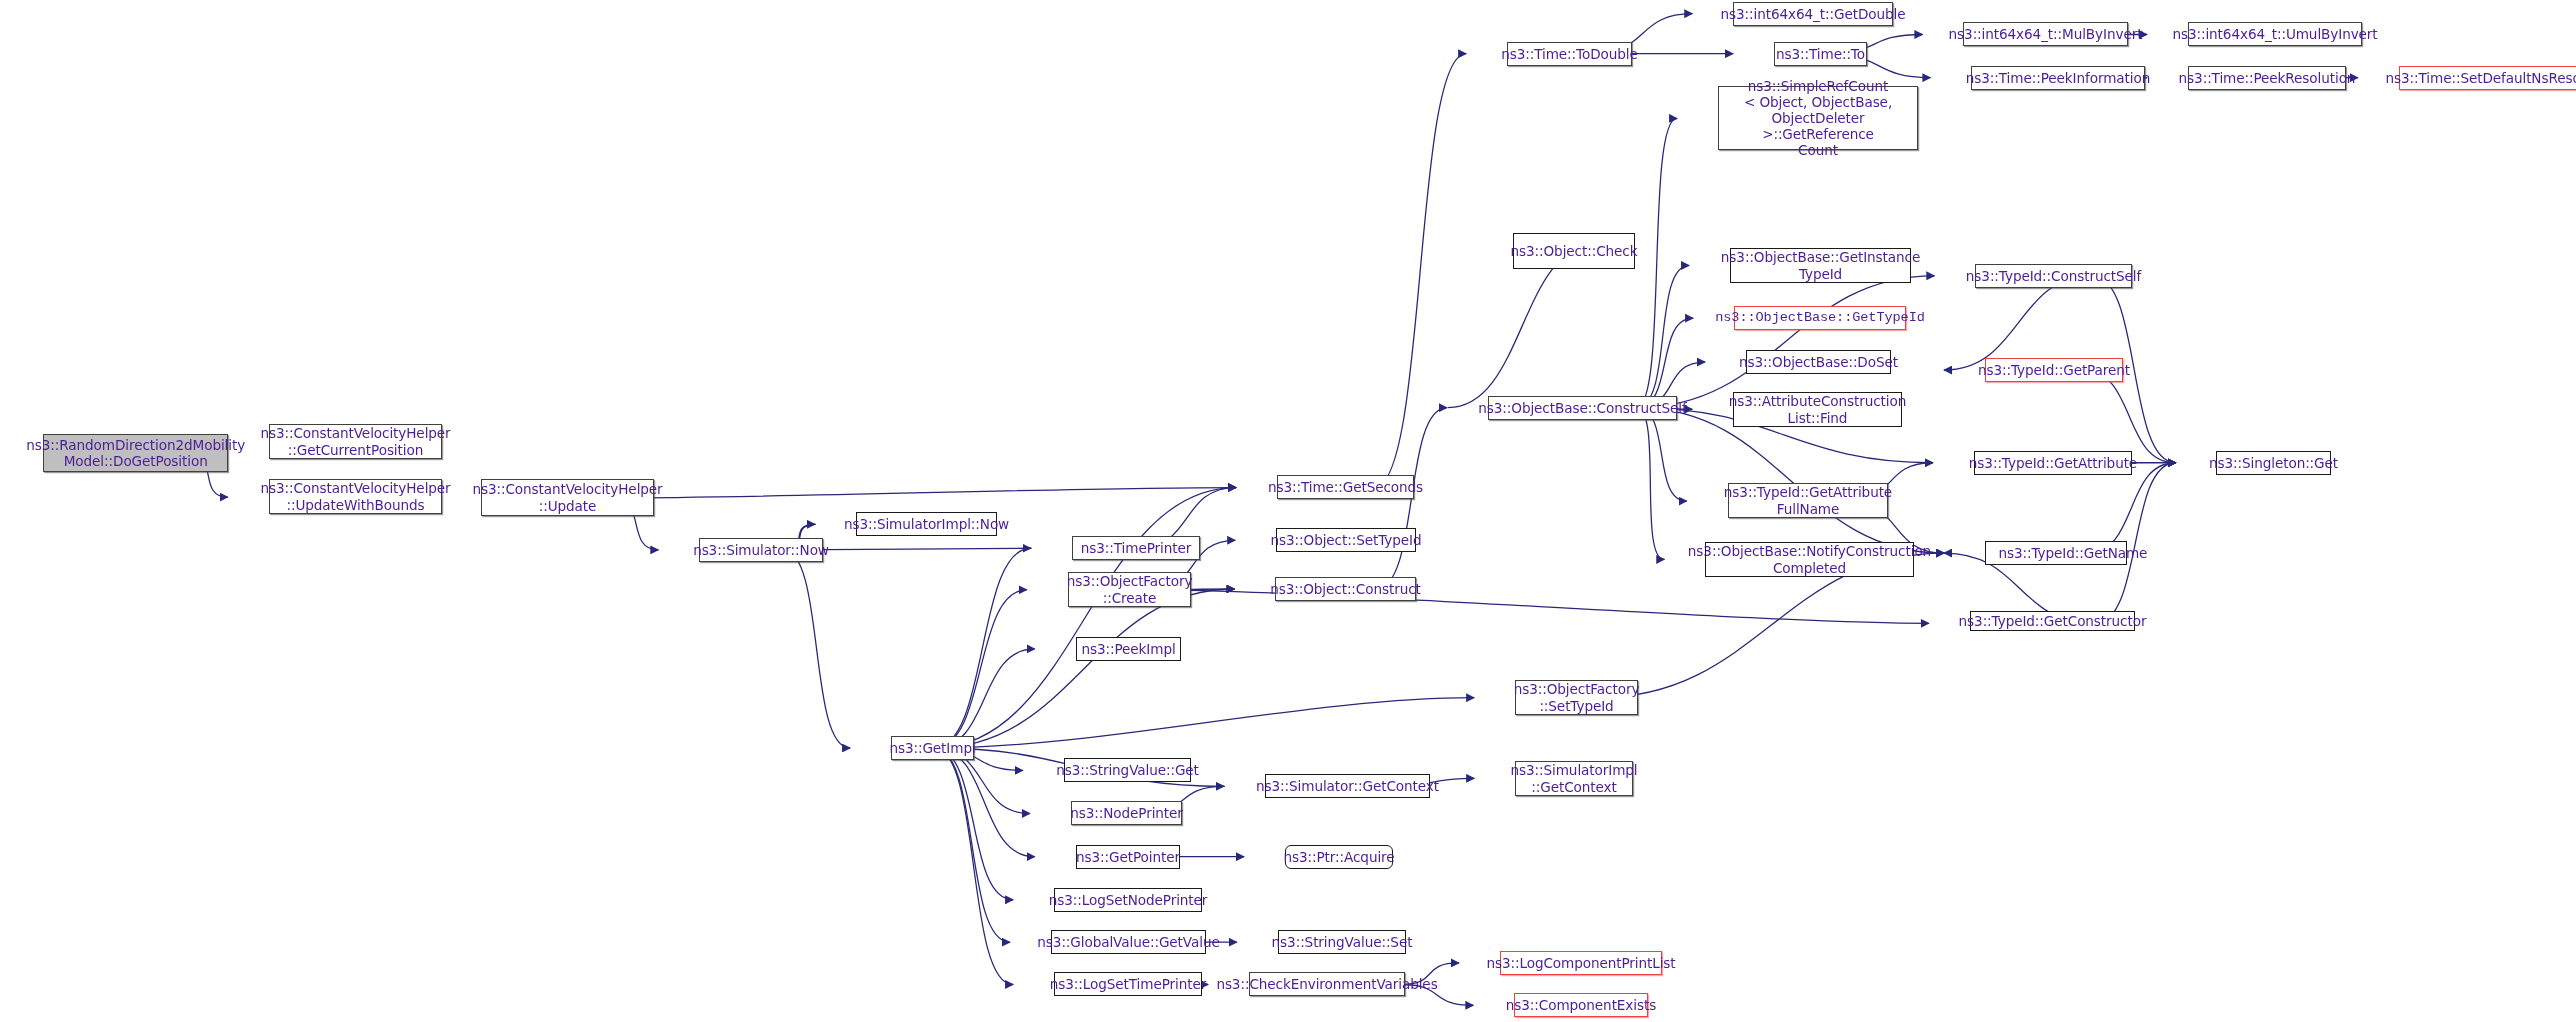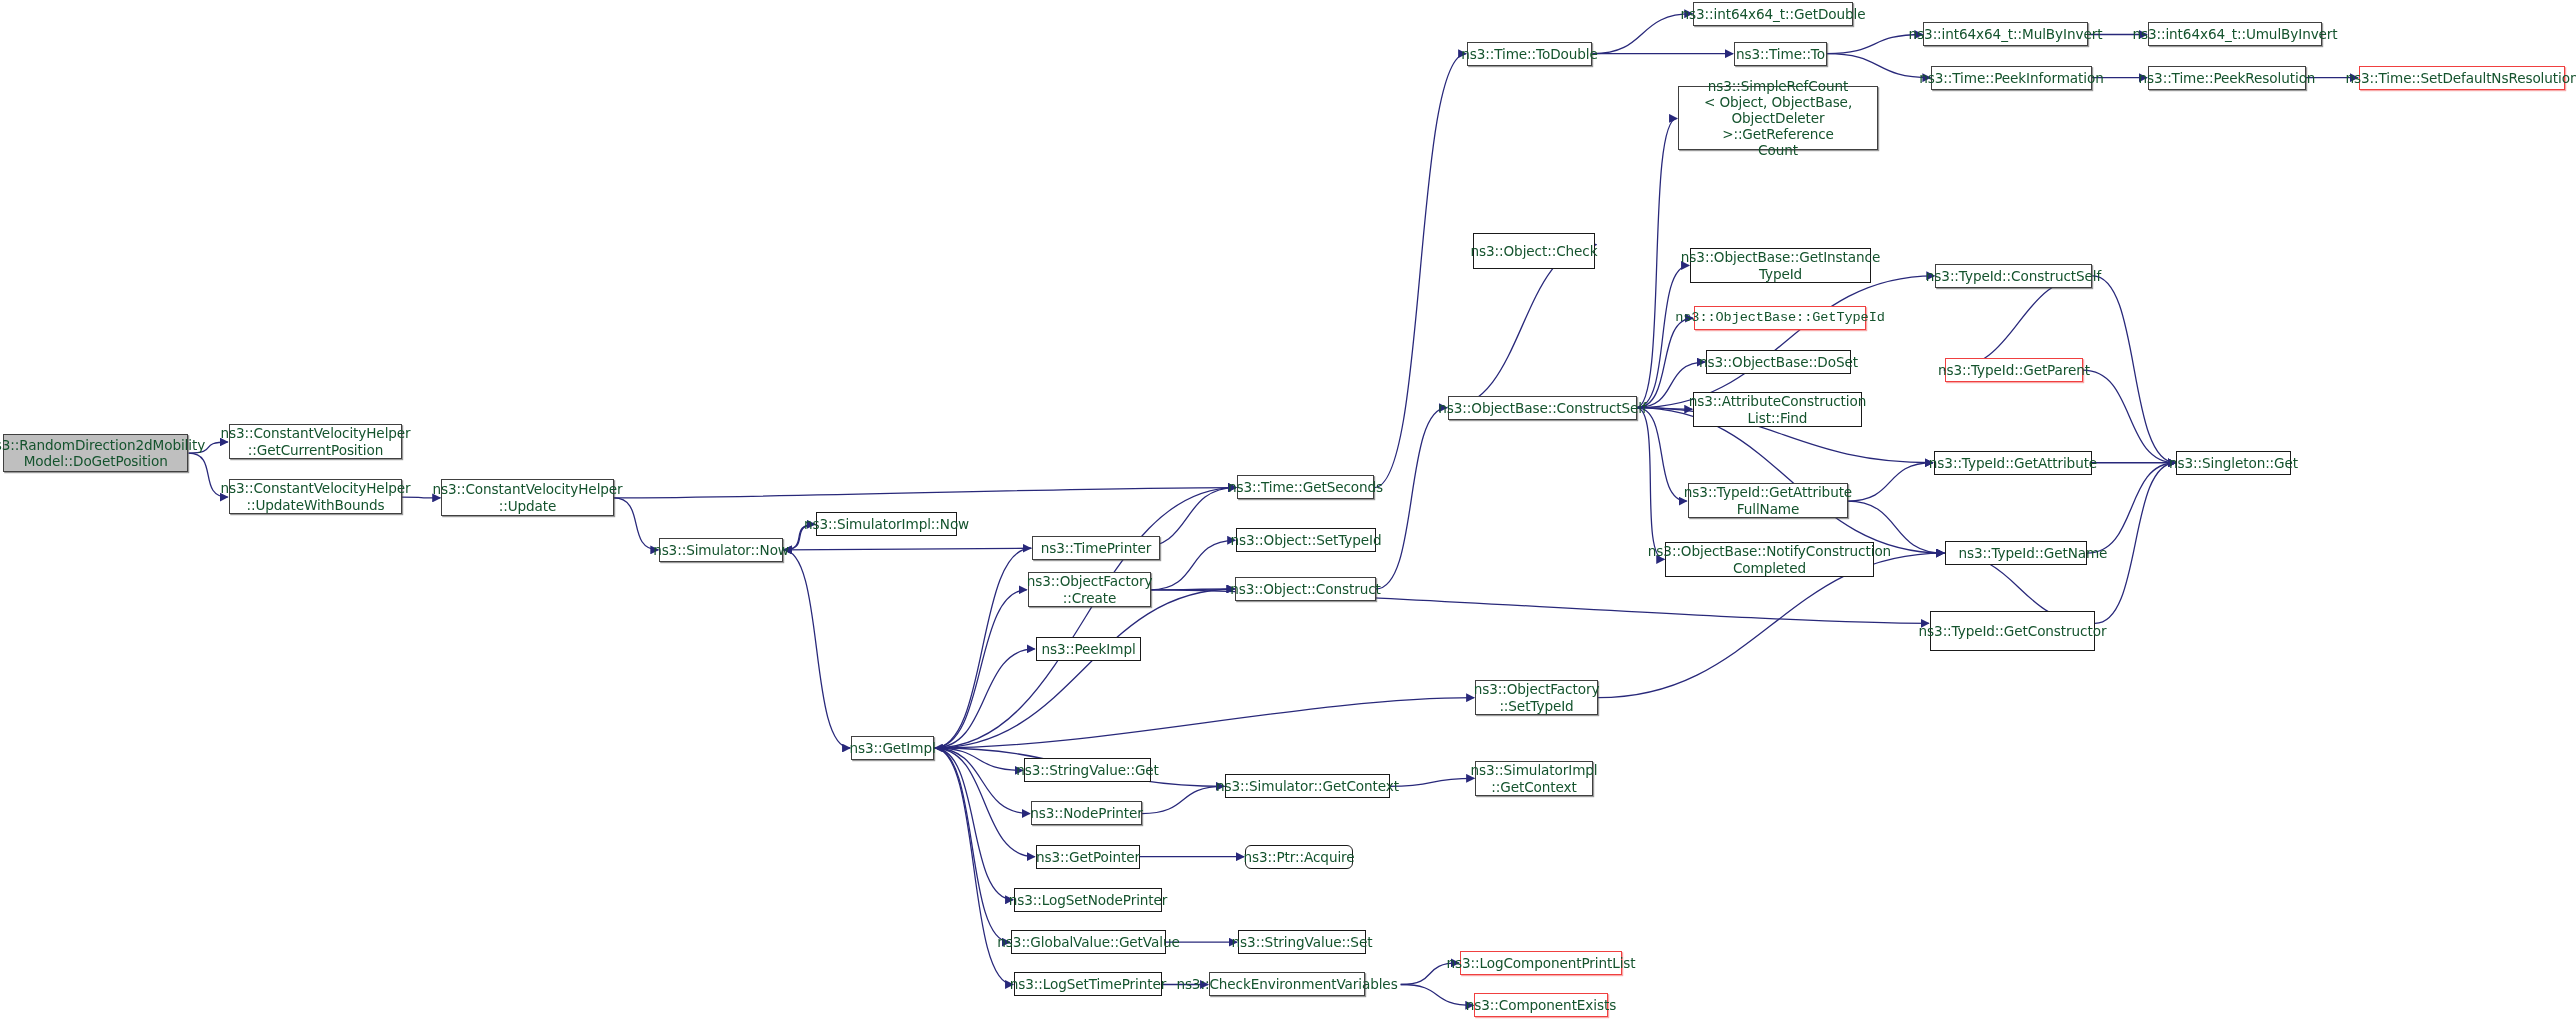--- a/index.html
+++ b/index.html
@@ -15,27 +15,28 @@
   svg.edges{position:absolute;left:0;top:0;width:2576px;height:1023px;pointer-events:none;}
   .node{
     position:absolute;
     box-sizing:border-box;
     background:#ffffff;
     border:1.3px solid #404040;
     display:flex;
     align-items:center;
     justify-content:center;
     text-align:center;
-    color:#14532d;
+    color:#4c1d95;
     font-size:13.6px;
     line-height:1.18;
     letter-spacing:-0.1px;
     padding:0.8px 3.2px;
     white-space:pre-line;
     box-shadow:1.2px 1.2px 0 0 rgba(70,70,70,0.55);
+    margin-left:40px;
   }
   .node.red{border-color:#f04040;box-shadow:1.2px 1.2px 0 0 rgba(240,64,64,0.45);}
   .node.thin{border-width:1px;border-color:#1a1a1a;box-shadow:none;}
   .node.current{background:#bfbfbf;border-color:#404040;}
 </style>
 </head>
 <body>
 
 <div id="canvas">
   <svg class="edges" id="edge-layer" xmlns="http://www.w3.org/2000/svg" viewBox="0 0 3224 1280" width="2576" height="1023">
@@ -143,21 +144,21 @@
       <div class="node" style="left: 1475px; top: 680px; width: 123px; height: 35px;">ns3::ObjectFactory
 ::SetTypeId</div>
       <div class="node" style="left: 1237px; top: 475px; width: 137px; height: 24px;">ns3::Time::GetSeconds</div>
       <div class="node thin" style="left: 1236px; top: 528px; width: 140px; height: 24px;">ns3::Object::SetTypeId</div>
       <div class="node" style="left: 1235px; top: 577px; width: 141px; height: 24px;">ns3::Object::Construct</div>
       <div class="node" style="left: 1467px; top: 42px; width: 125px; height: 24px;">ns3::Time::ToDouble</div>
       <div class="node" style="left: 1693px; top: 1.6px; width: 160px; height: 24px;">ns3::int64x64_t::GetDouble</div>
       <div class="node" style="left: 1734px; top: 42px; width: 93px; height: 24px;">ns3::Time::To</div>
       <div class="node" style="left: 1923px; top: 22.4px; width: 165px; height: 24px;">ns3::int64x64_t::MulByInvert</div>
       <div class="node" style="left: 2148px; top: 22.4px; width: 174px; height: 24px;">ns3::int64x64_t::UmulByInvert</div>
-      <div class="node" style="left: 1931px; top: 66px; width: 161px; height: 24px;">ns3::Time::PeekInformation</div>
+      <div class="node" style="left: 1931px; top: 66px; width: 174px; height: 24px;">ns3::Time::PeekInformation</div>
       <div class="node" style="left: 2148px; top: 66px; width: 158px; height: 24px;">ns3::Time::PeekResolution</div>
       <div class="node red" style="left: 2359px; top: 66px; width: 206px; height: 24px;">ns3::Time::SetDefaultNsResolution</div>
       <div class="node" style="left: 1678px; top: 86px; width: 200px; height: 64px;">ns3::SimpleRefCount
 &lt; Object, ObjectBase,
 ObjectDeleter &gt;::GetReference
 Count</div>
       <div class="node thin" style="left: 1473px; top: 233px; width: 122px; height: 36px;">ns3::Object::Check</div>
       <div class="node thin" style="left: 1690px; top: 248px; width: 181px; height: 35px;">ns3::ObjectBase::GetInstance
 TypeId</div>
       <div class="node red" style="left: 1694px; top: 306px; width: 172px; height: 24px; font-family: Liberation Mono, monospace;">ns3::ObjectBase::GetTypeId</div>
@@ -166,17 +167,17 @@
 List::Find</div>
       <div class="node" style="left: 1448px; top: 396px; width: 189px; height: 24px;">ns3::ObjectBase::ConstructSelf</div>
       <div class="node" style="left: 1688px; top: 483px; width: 160px; height: 35px;">ns3::TypeId::GetAttribute
 FullName</div>
       <div class="node thin" style="left: 1665px; top: 542px; width: 209px; height: 35px;">ns3::ObjectBase::NotifyConstruction
 Completed</div>
       <div class="node" style="left: 1935px; top: 264px; width: 157px; height: 24px;">ns3::TypeId::ConstructSelf</div>
       <div class="node red" style="left: 1945px; top: 358px; width: 138px; height: 24px;">ns3::TypeId::GetParent</div>
       <div class="node thin" style="left: 1934px; top: 451px; width: 158px; height: 24px;">ns3::TypeId::GetAttribute</div>
       <div class="node thin" style="left: 1945px; top: 541px; width: 142px; height: 24px; padding-left: 37px;">ns3::TypeId::GetName</div>
-      <div class="node thin" style="left: 1930px; top: 611px; width: 165px; height: 40px;">ns3::TypeId::GetConstructor</div>
+      <div class="node thin" style="left: 1930px; top: 611px; width: 165px; height: 20px;">ns3::TypeId::GetConstructor</div>
       <div class="node thin" style="left: 2176px; top: 451px; width: 115px; height: 24px;">ns3::Singleton::Get</div>
     </div>
 </div>
 
 
 </body></html>

